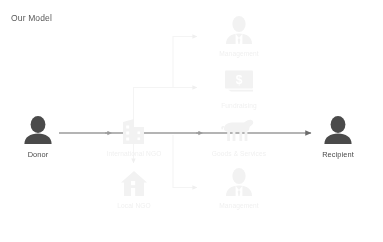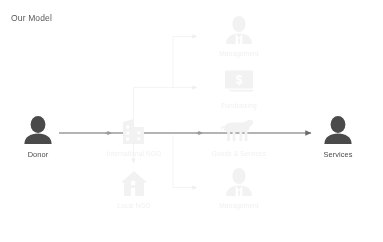--- a/index.html
+++ b/index.html
@@ -180,16 +180,16 @@
     <span class="lbl">Management</span>
   </div>
 
   <div class="node dark" style="left:338px; top:108px;">
     <span class="glyph">
       <svg width="34" height="30" viewBox="0 0 34 30">
         <ellipse cx="17" cy="9.5" rx="7.4" ry="8.4" fill="#4a4a4a"></ellipse>
         <path d="M3.4,29 C3.4,22.2 9.4,18.6 17,18.6 C24.6,18.6 30.6,22.2 30.6,29 Z" fill="#4a4a4a"></path>
       </svg>
     </span>
-    <span class="lbl">Services</span>
+    <span class="lbl">Recipient</span>
   </div>
 
 </div>
 
 </body></html>

